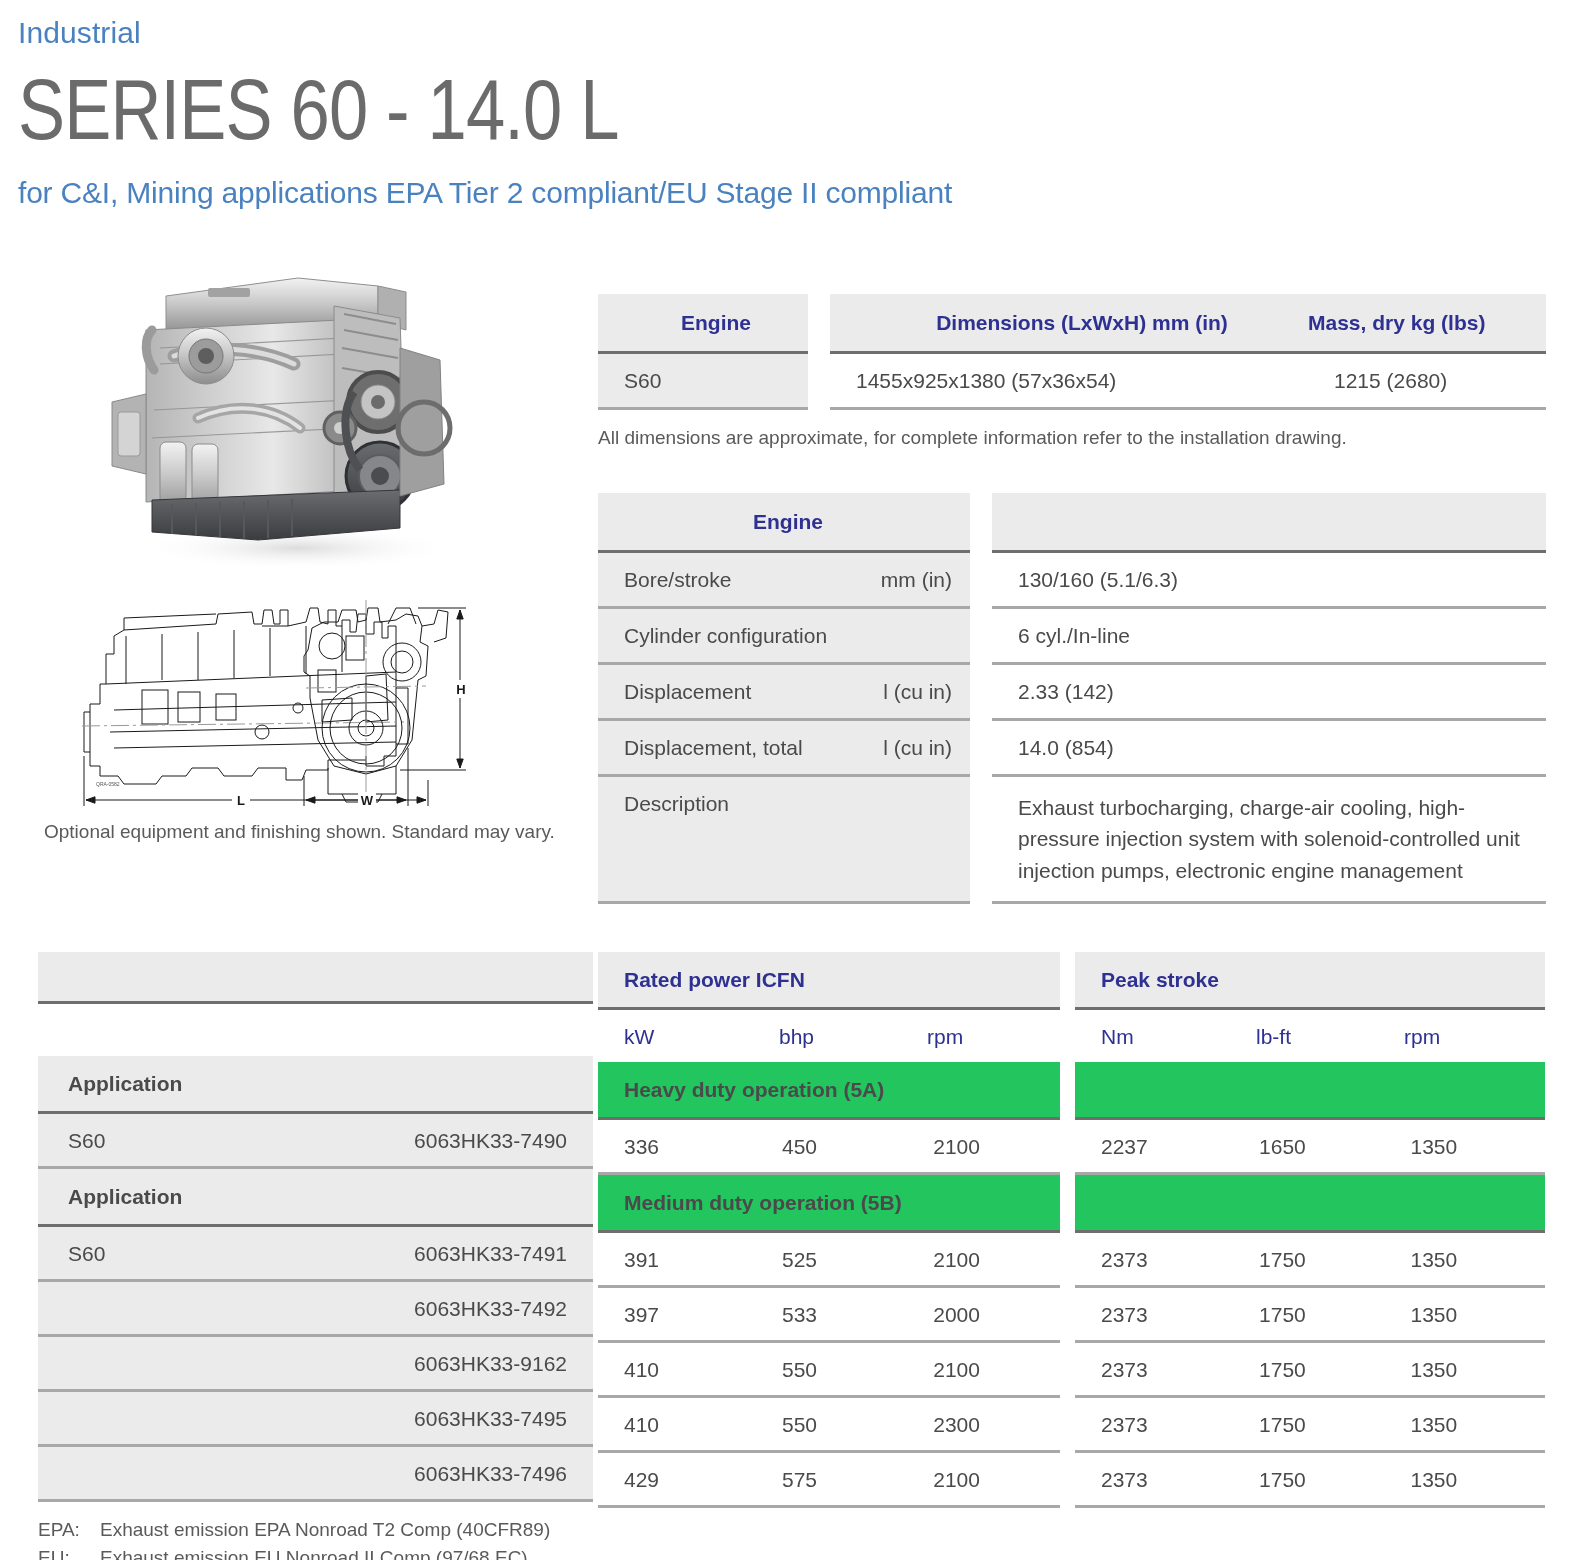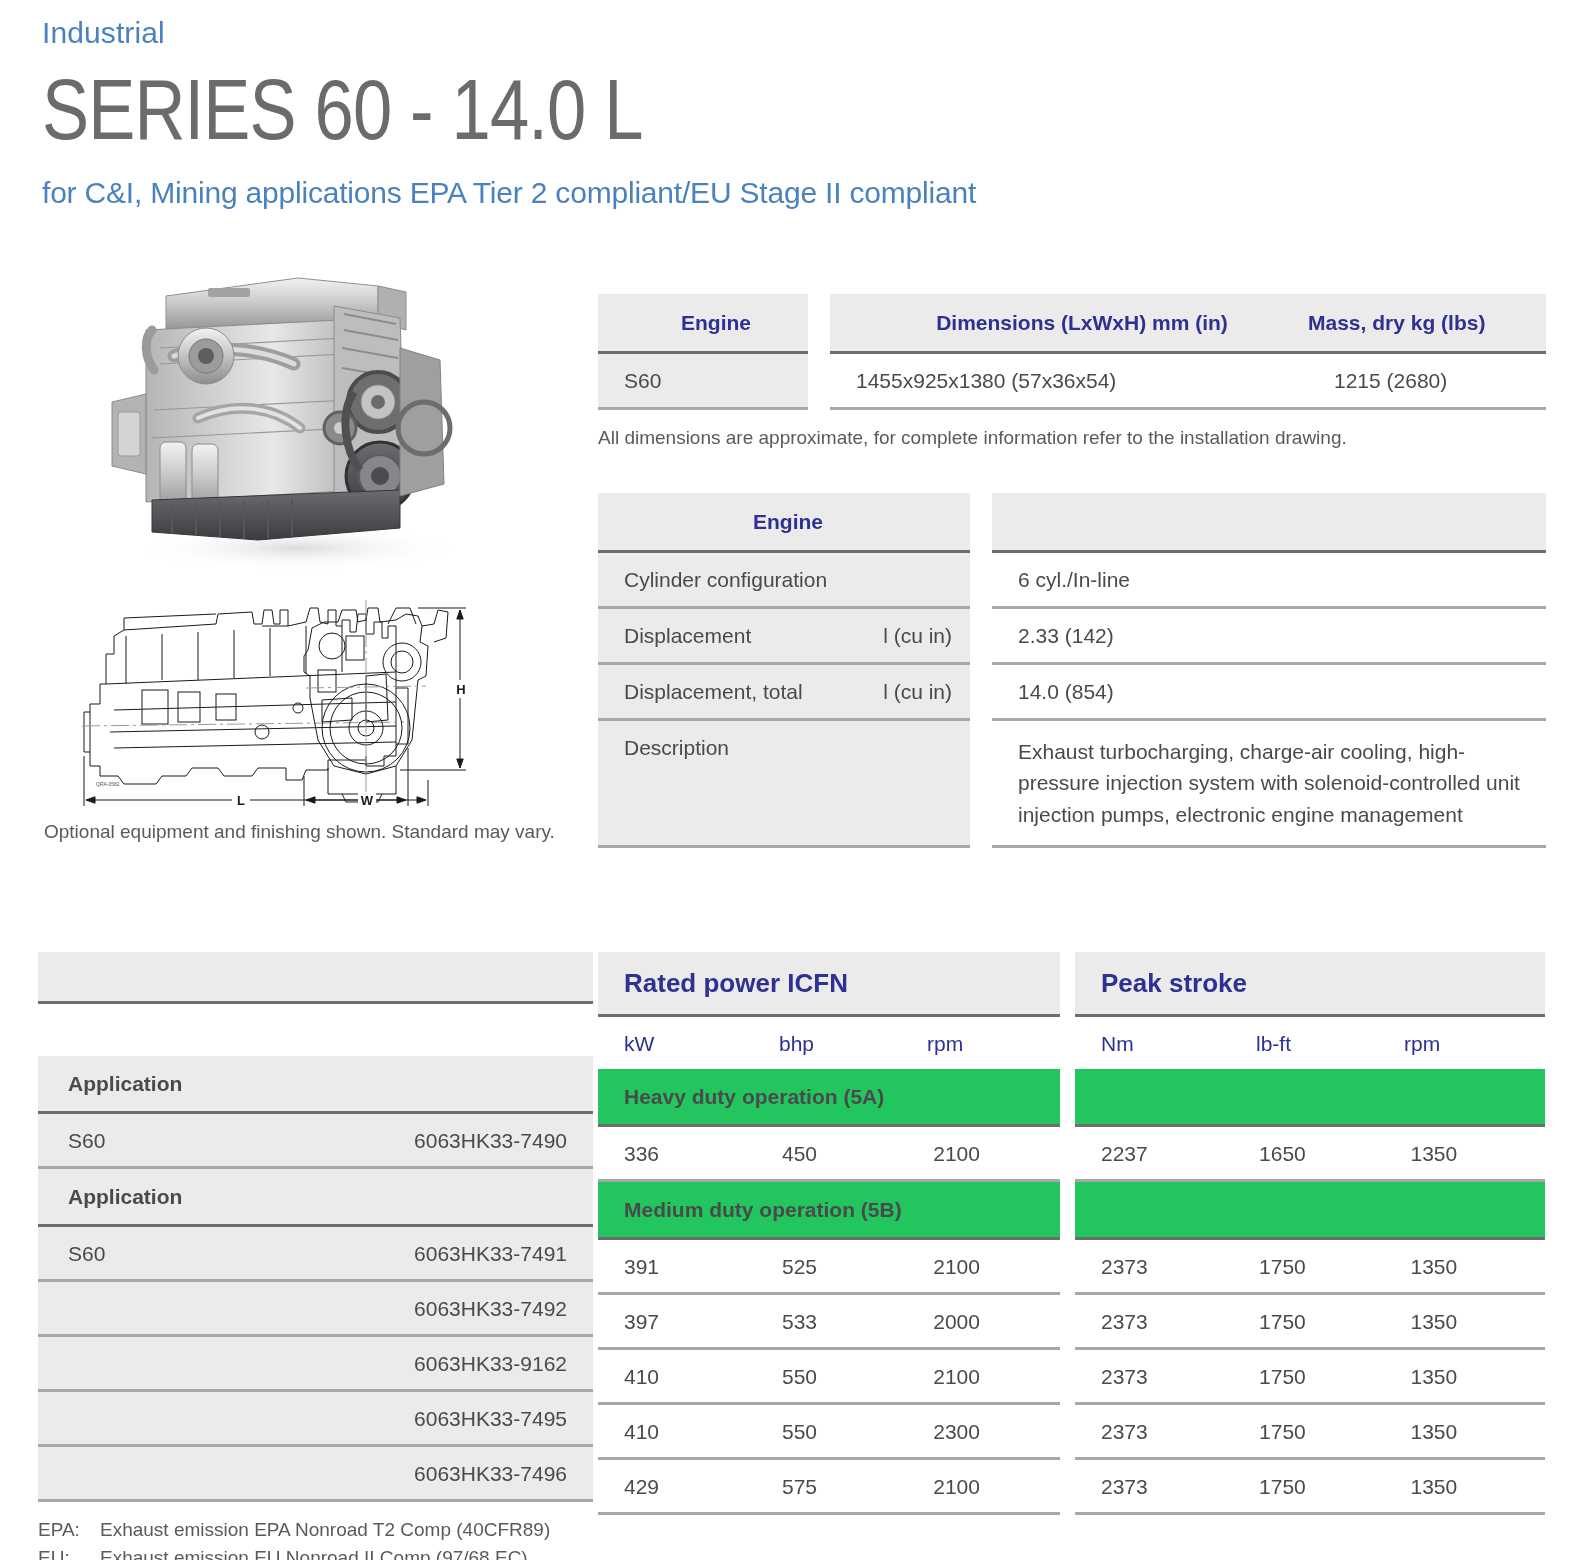--- a/index.html
+++ b/index.html
@@ -8,21 +8,21 @@
     width: 1588px;
     height: 1560px;
     background: #ffffff;
     font-family: "Liberation Sans", sans-serif;
     color: #4a4a4a;
     overflow: hidden;
     position: relative;
   }
 
   
-  .header { padding: 14px 0 0 42px; }
+  .header { padding: 14px 0 0 18px; }
 
   .eyebrow {
     color: #4a82c0;
     font-size: 30px;
     font-weight: 400;
     letter-spacing: 0.1px;
     line-height: 1.25;
   }
 
   .big-title {
@@ -146,21 +146,21 @@
 
   .band {
     background: #ebebeb;
     border-bottom: 3px solid #6e6e6e;
     height: 52px;
   }
 
   .sec-title {
     background: #ebebeb;
     color: #2e3192;
-    font-size: 26px;
+    font-size: 21px;
     font-weight: bold;
     padding: 16px 3px 15px 26px;
     border-bottom: 3px solid #6e6e6e;
   }
 
   .units-row {
     display: flex;
     padding: 15px 0 13px 0;
     font-size: 21px;
     color: #2e3192;
@@ -436,20 +436,30 @@
     <div class="note">All dimensions are approximate, for complete information refer to the installation drawing.</div>
 
     <table class="tbl" id="spec-table">
       <tbody>
           <tr>
         <th class="hdr-cell lbl">Engine</th>
         <th class="spacer-col"></th>
         <th class="hdr-cell blank val">&nbsp;</th>
       </tr>
 
+      <tr>
+        <td class="data-cell lbl">
+          <div class="lbl-inner">
+            <span>Bore/stroke</span>
+            <span class="unit">mm (in)</span>
+          </div>
+        </td>
+        <td class="spacer-col"></td>
+        <td class="data-cell val">130/160 (5.1/6.3)</td>
+      </tr>
 
       <tr>
         <td class="data-cell lbl">
           <div class="lbl-inner">
             <span>Cylinder configuration</span>
             <span class="unit"></span>
           </div>
         </td>
         <td class="spacer-col"></td>
         <td class="data-cell val">6 cyl./In-line</td>

